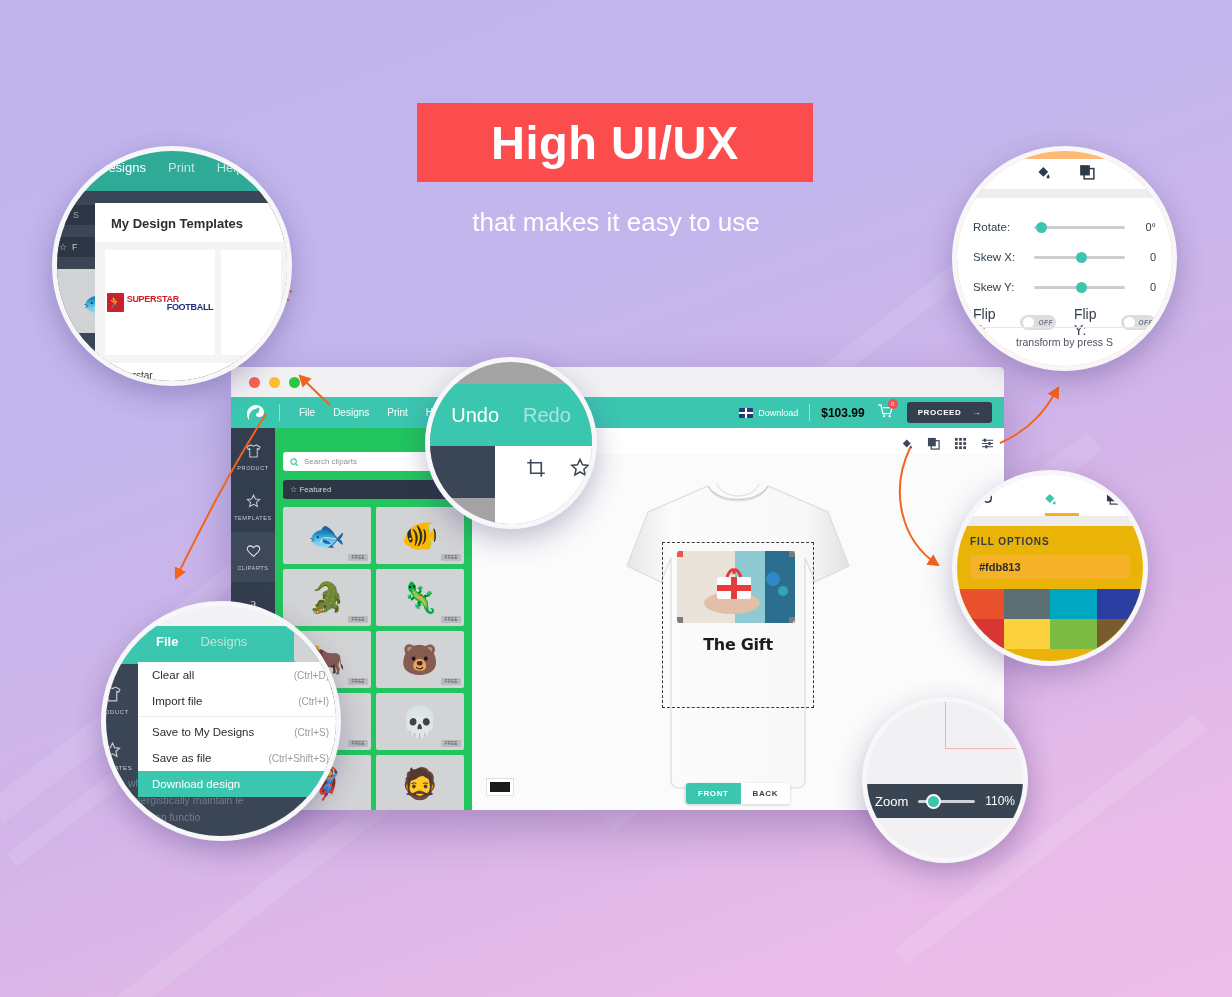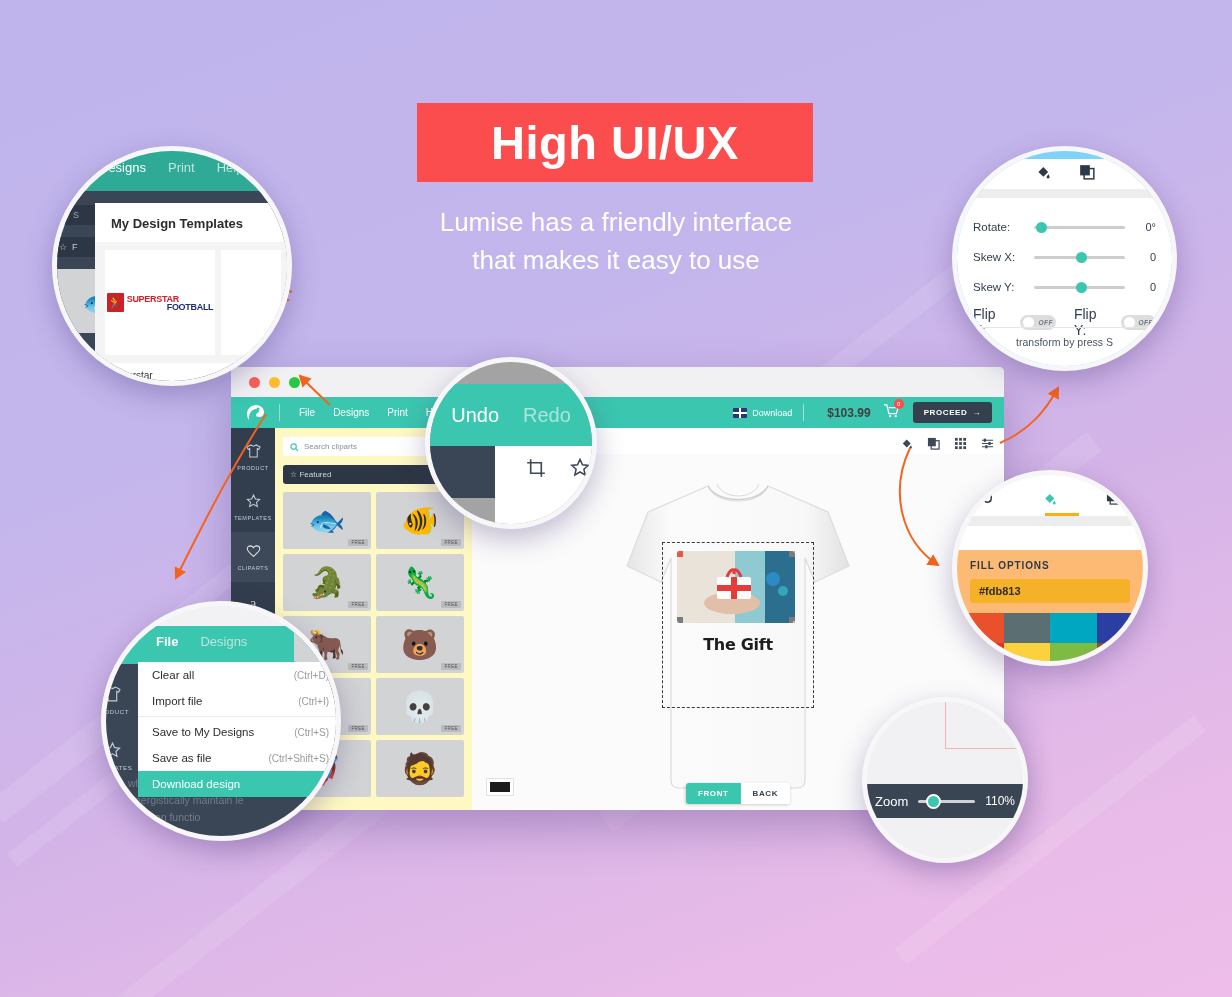--- a/index.html
+++ b/index.html
@@ -47,32 +47,32 @@
   .appbar { height:31px; background:#3bc6b0; display:flex; align-items:center; padding:0 12px; position:relative; }
   .logo-mark { width:26px; height:22px; display:flex; align-items:center; justify-content:center; color:#fff; }
   .bar-divider { width:1px; height:17px; background:rgba(255,255,255,0.45); margin:0 10px; }
   .menu-item { color:#ffffff; font-size:10px; padding:0 9px; line-height:31px; white-space:nowrap; }
   .appbar-right { margin-left:auto; display:flex; align-items:center; gap:0; }
   .lang { display:flex; align-items:center; gap:5px; color:#fff; font-size:9px; }
   .flag { width:14px; height:10px; background:#28377a; position:relative; display:inline-block; overflow:hidden; border-radius:1px;}
   .flag:before{content:"";position:absolute;left:0;top:4px;width:14px;height:2px;background:#fff;}
   .flag:after{content:"";position:absolute;left:6px;top:0;width:2px;height:10px;background:#fff;}
   .vline { width:1px; height:17px; background:rgba(255,255,255,0.5); margin:0 11px; }
-  .price { color:#404040; font-size:12px; font-weight:bold;margin-left:12px; }
+  .price { color:#000000; font-size:12px; font-weight:bold; }
   .cart { position:relative; margin-left:13px; color:#fff; }
   .cart-badge { position:absolute; top:-5px; right:-5px; width:10px; height:10px; border-radius:50%; background:#fb4d4d; color:#fff; font-size:6px; display:flex; align-items:center; justify-content:center; }
-  .proceed { margin-left:14px; background:#34404e; color:#fff; font-size:8px; font-weight:bold; letter-spacing:0.6px; padding:6px 11px; border-radius:3px; display:flex; align-items:center; gap:5px; }
+  .proceed { margin-left:14px; background:#34404e; color:#fff; font-size:8px; font-weight:bold; letter-spacing:0.6px; padding:6px 11px; border-radius:3px; display:flex; align-items:center; gap:11px; }
 
   .app-body { display:flex; height:382px; }
   .rail { width:44px; background:#323d4d; padding-top:4px; }
   .rail-item { height:50px; display:flex; flex-direction:column; align-items:center; justify-content:center; color:#c7ccd4; gap:3px; }
   .rail-item.active { background:#3d4858; }
   .rail-label { font-size:5.5px; letter-spacing:0.6px; }
 
-  .panel { width:197px; background:#fef9c3; padding:9px 8px 0 8px; }
+  .panel { width:197px; background:#22c55e; padding:24px 8px 0 8px; }
   .search-box { height:19px; background:#fff; border-radius:3px; display:flex; align-items:center; padding:0 7px; gap:5px; }
   .search-box span.t { font-size:8px; color:#8b8f97; }
   .featured { margin-top:9px; height:19px; background:#2c3644; border-radius:3px; display:flex; align-items:center; padding:0 7px; color:#d2d6dc; font-size:8px; justify-content:space-between; }
   .clip-grid { margin-top:8px; display:grid; grid-template-columns:1fr 1fr; gap:5px; }
   .clip { height:57px; background:#d2d3d5; border-radius:2px; position:relative; display:flex; align-items:center; justify-content:center; overflow:hidden; }
   .clip .free { position:absolute; right:3px; bottom:3px; background:#b9bbbe; color:#555; font-size:4.5px; padding:1px 3px; border-radius:1px; letter-spacing:0.4px; }
   .clip .glyph { font-size:30px; line-height:1; }
 
   .canvas-area { flex:1; background:#ffffff; position:relative; }
   .canvas-tools { position:absolute; right:10px; top:8px; display:flex; gap:14px; color:#3d4858; }
@@ -145,21 +145,21 @@
   .toggle { width:40px; height:15px; background:#dddddd; border-radius:9px; display:flex; align-items:center; padding:0 3px; gap:4px; }
   .toggle .knob { width:11px; height:11px; border-radius:50%; background:#fff; }
   .toggle .off { font-size:6.5px; color:#6d7681; font-weight:bold; letter-spacing:0.5px; }
   .tr-foot { position:absolute; left:0; right:0; bottom:18px; text-align:center; font-size:10.5px; color:#4a5260; border-top:1px solid #e6e6e6; padding-top:8px; }
 
   
   #b-fill { left:952px; top:470px; width:196px; height:196px; }
   .fl-head { position:absolute; left:0; right:0; top:12px; height:26px; background:#fff; display:flex; align-items:center; justify-content:space-around; }
   .fl-underline { position:absolute; left:88px; top:38px; width:34px; height:3px; background:#fbaf17; }
   .fl-sep { position:absolute; left:0; right:0; top:41px; height:10px; background:#ededed; }
-  .fl-body { position:absolute; left:0; right:0; top:51px; bottom:0; background:#fdba74;margin-top:24px; }
+  .fl-body { position:absolute; left:0; right:0; top:51px; bottom:0; background:#eab308; }
   .fl-title { font-size:10px; font-weight:bold; letter-spacing:0.9px; color:#2f3a49; padding:10px 13px 8px 13px; }
   .fl-input { margin:0 13px; height:24px; background:#f5b229; border-radius:3px; display:flex; align-items:center; padding:0 9px; font-size:11px; font-weight:bold; color:#2d2d2d; }
   .swatches { margin-top:10px; display:grid; grid-template-columns:repeat(4,1fr); }
   .sw { height:30px; }
 
   
   #b-file { left:101px; top:601px; width:240px; height:240px; }
   .fm-top { position:absolute; left:-20px; right:-20px; top:20px; height:38px; background:#3bc6b0; }
   .fm-menu { position:absolute; left:50px; top:28px; display:flex; gap:22px; font-size:13px; }
   .fm-menu .on { color:#fff; font-weight:bold; }
@@ -202,21 +202,20 @@
   <div class="bar b4"></div>
     <div class="bar b5"></div>
     <div class="bar b6"></div>
     <div class="bar b7"></div>
 </div>
 
 <div class="hero-badge">
   <span>High UI/UX</span>
 </div>
 <div class="hero-sub">
-  <div>Lumise has a friendly interface</div>
   <div>that makes it easy to use</div>
 </div>
 
 <div class="app-window">
 
   <div class="titlebar">
     <div class="dot r"></div>
     <div class="dot y"></div>
     <div class="dot g"></div>
   </div>
@@ -537,21 +536,21 @@
       <span>
         <svg width="20" height="20" viewBox="0 0 17 17">
             <path d="M8.5 1.2l2.1 4.6 4.9.5-3.7 3.3 1.1 4.8-4.4-2.5-4.4 2.5 1.1-4.8L1.5 6.3l4.9-.5z" fill="none" stroke="#3d4858" stroke-width="1.3"></path>
           </svg>
       </span>
     </div>
   </div>
 </div>
 
 <div class="bubble" id="b-transform">
-  <div class="bubble-inner" style="background:#7dd3fc;">
+  <div class="bubble-inner" style="background:#fdba74;">
     <div class="tr-head">
       <span>
         <svg width="16" height="16" viewBox="0 0 14 14">
             <path d="M3 7 7.3 2.7 11.5 7 7.3 11.2z" fill="#2f3a49"></path>
             <path d="M12 9c0 1 .8 1.7.8 2.6a1.4 1.4 0 0 1-2.7 0C10.1 10.7 12 9 12 9z" fill="#2f3a49"></path>
           </svg>
       </span>
       <span>
         <svg width="16" height="16" viewBox="0 0 14 14">
             <rect x="1" y="1" width="8.5" height="9" fill="#2f3a49"></rect>

